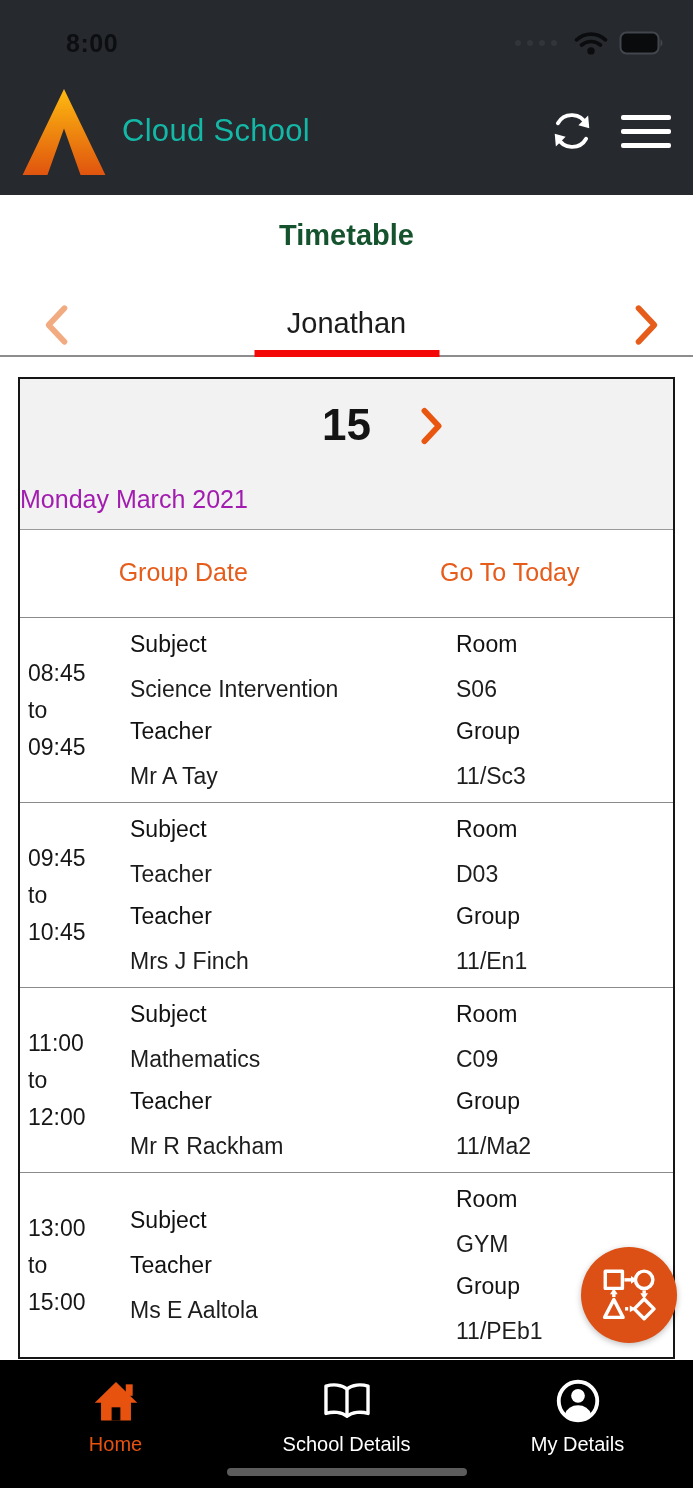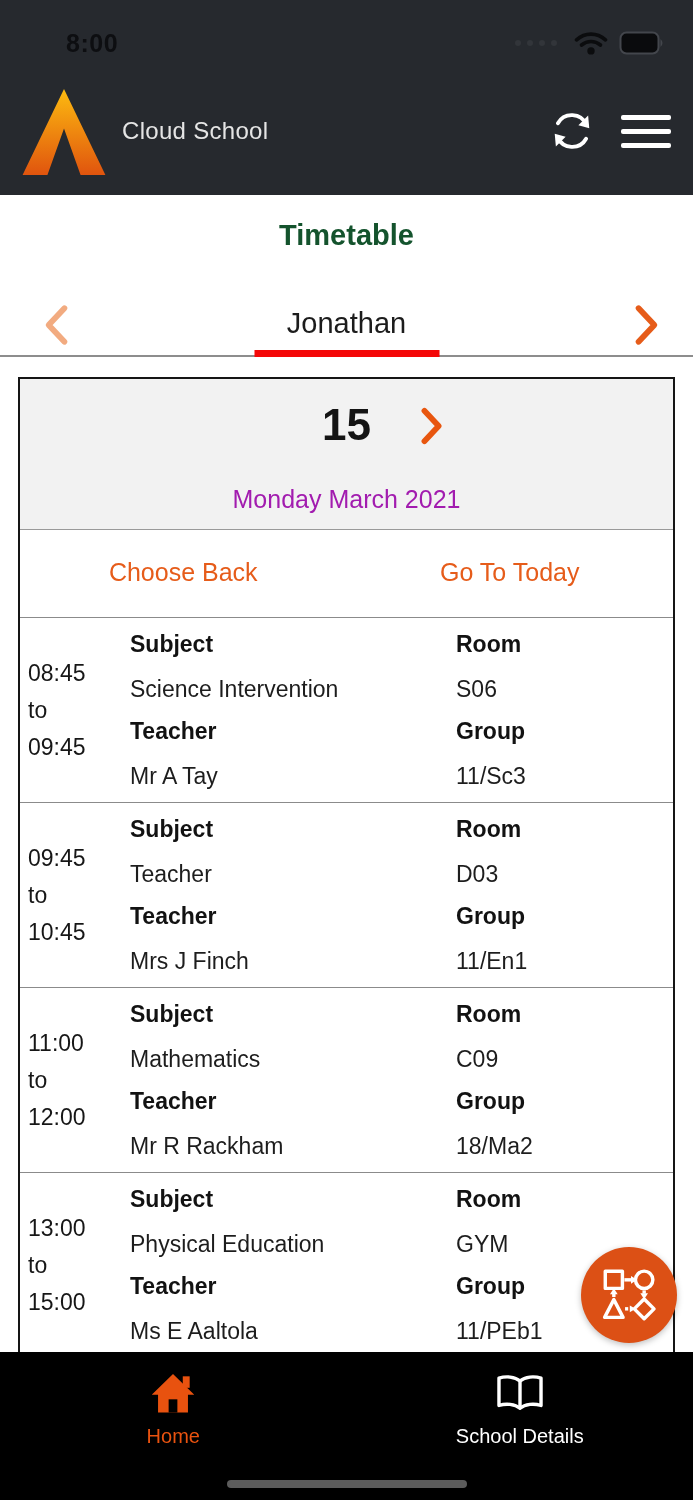--- a/index.html
+++ b/index.html
@@ -13,21 +13,21 @@
   
   .top-dark { height:195px; background:#26292e; }
   .status-bar { height:72px; display:flex; align-items:center; padding:14px 28px 0 66px; }
   .sb-time { color:#0d0e11; font-size:25px; font-weight:600; letter-spacing:.5px; }
   .sb-right { margin-left:auto; display:flex; align-items:center; gap:11px; }
   .sb-dots { display:flex; gap:6px; margin-right:6px; }
   .sb-dots i { width:6px; height:6px; border-radius:50%; background:#32353a; }
 
   .app-bar { height:118px; display:flex; align-items:center; padding:0 22px; }
   .logo { width:84px; height:88px; flex:0 0 auto; }
-  .app-title { color:#e5e5e5; font-size:24px; margin-left:16px; letter-spacing:.3px; }
+  .app-title { color:#14b8a6; font-size:31px; margin-left:16px; letter-spacing:.3px; }
   .app-actions { margin-left:auto; display:flex; align-items:center; gap:24px; }
   .icon-btn { background:none; border:none; cursor:pointer; padding:0; display:flex; align-items:center; }
   .hamburger { display:flex; flex-direction:column; gap:9px; }
   .hamburger i { display:block; width:50px; height:5px; background:#ffffff; border-radius:2px; }
 
   
   .sub-header { position:relative; height:95px; }
   .back-btn { position:absolute; left:34px; top:24px; display:flex; align-items:center; gap:2px;
               background:none; border:none; cursor:pointer; color:#e65c1a; font-size:29px;
               font-family:inherit; }
@@ -36,45 +36,45 @@
   
   .switcher { position:relative; height:67px; border-bottom:2px solid #8d8d8d; }
   .switcher-name { text-align:center; font-size:29px; color:#1c1c1c; padding-top:17px; }
   .chev-left-btn { position:absolute; left:42px; top:14px; }
   .chev-right-btn { position:absolute; right:32px; top:14px; }
   .red-underline { position:absolute; left:50%; transform:translateX(-50%); bottom:-2px;
                    width:185px; height:7px; background:#f40707; }
 
   
   .card { margin:20px 18px 0; border:2px solid #151515; background:#fff; }
-  .date-head { background:#f2f2f2; border-bottom:1px solid #9a9a9a; text-align:center; padding:16px 0 15px; }
+  .date-head { background:#f2f2f2; border-bottom:1px solid #9a9a9a; text-align:left; padding:16px 0 15px; }
   .day-row { position:relative; height:60px; display:flex; align-items:center; justify-content:center; }
   .day-number { font-size:44px; font-weight:bold; color:#141414; }
   .day-next-btn { position:absolute; left:calc(50% + 72px); top:12px; }
   .date-label { font-size:25px; color:#a21caf; margin-top:30px; }
 
   .actions-row { display:flex; padding:28px 0 30px; }
   .actions-row .act { flex:1; text-align:center; background:none; border:none; cursor:pointer;
                       color:#e65c1a; font-size:25px; font-family:inherit; }
 
   .lesson { display:flex; align-items:center; height:185px; border-top:1px solid #8b8b8b; }
   .time-col { width:110px; padding-left:8px; font-size:23px; color:#161616; line-height:37px; }
   .fields { flex:1; display:grid; grid-template-columns:326px auto; }
   .fcol { display:flex; flex-direction:column; justify-content:center; }
-  .f-label { font-size:23px; font-weight:bold; color:#121212; margin-bottom:18px; }
+  .f-label { font-size:23px; font-weight:normal; color:#121212; margin-bottom:18px; }
   .f-value { font-size:23px; color:#1d1d1d; margin-bottom:15px; }
   .fcol .f-value:last-child { margin-bottom:0; }
 
   
   .fab { position:absolute; left:581px; top:1247px; width:96px; height:96px; border-radius:50%;
          background:#dc5015; border:none; cursor:pointer; display:flex; align-items:center;
          justify-content:center; box-shadow:0 2px 6px rgba(0,0,0,.25); }
 
   
-  .tab-bar { position:absolute; left:0; bottom:0; width:100%; height:148px; background:#000;
+  .tab-bar { position:absolute; left:0; bottom:12px; width:100%; height:128px; background:#000;
              display:flex; }
   .tab { flex:1; display:flex; flex-direction:column; align-items:center; padding-top:17px;
          background:none; border:none; cursor:pointer; }
   .tab-icon { height:48px; display:flex; align-items:center; justify-content:center; }
   .tab-label { font-size:20px; margin-top:8px; color:#ffffff; font-family:inherit; }
   .tab.active .tab-label { color:#e8520f; }
   .home-indicator { position:absolute; left:50%; transform:translateX(-50%); bottom:12px;
                     width:240px; height:8px; border-radius:4px; background:#5c5c5c; }
 </style>
 </head>
@@ -158,21 +158,21 @@
       <button class="icon-btn day-next-btn">
         <svg width="26" height="38" viewBox="0 0 26 40">
           <polyline points="5,4 20,20 5,36" stroke="#e8560f" stroke-width="6" fill="none" stroke-linecap="round" stroke-linejoin="round"></polyline>
         </svg>
       </button>
     </div>
     <div class="date-label">Monday March 2021</div>
   </div>
 
   <div class="actions-row">
-    <button class="act">Choose Back</button>
+    <button class="act">Group Date</button>
     <button class="act">Go To Today</button>
   </div>
 
   <div class="lesson">
     <div class="time-col">
       <div>08:45</div>
       <div>to</div>
       <div>09:45</div>
     </div>
     <div class="fields">
@@ -223,35 +223,34 @@
       <div class="fcol">
         <div class="f-label">Subject</div>
         <div class="f-value">Mathematics</div>
         <div class="f-label">Teacher</div>
         <div class="f-value">Mr R Rackham</div>
       </div>
       <div class="fcol">
         <div class="f-label">Room</div>
         <div class="f-value">C09</div>
         <div class="f-label">Group</div>
-        <div class="f-value">18/Ma2</div>
+        <div class="f-value">11/Ma2</div>
       </div>
     </div>
   </div>
 
   <div class="lesson">
     <div class="time-col">
       <div>13:00</div>
       <div>to</div>
       <div>15:00</div>
     </div>
     <div class="fields">
       <div class="fcol">
         <div class="f-label">Subject</div>
-        <div class="f-value">Physical Education</div>
         <div class="f-label">Teacher</div>
         <div class="f-value">Ms E Aaltola</div>
       </div>
       <div class="fcol">
         <div class="f-label">Room</div>
         <div class="f-value">GYM</div>
         <div class="f-label">Group</div>
         <div class="f-value">11/PEb1</div>
       </div>
     </div>
@@ -295,15 +294,25 @@
   <button class="tab">
     <span class="tab-icon">
       <svg width="50" height="40" viewBox="0 0 44 34">
         <path d="M22 6.5 C17.5 2.5 9.5 2 3.5 4 V28 C9.5 26 17.5 26.5 22 30.5 C26.5 26.5 34.5 26 40.5 28 V4 C34.5 2 26.5 2.5 22 6.5 Z" stroke="#fff" stroke-width="3" fill="none" stroke-linejoin="round"></path>
         <line x1="22" y1="6.5" x2="22" y2="30.5" stroke="#fff" stroke-width="3"></line>
       </svg>
     </span>
     <span class="tab-label">School Details</span>
   </button>
 
+  <button class="tab">
+    <span class="tab-icon">
+      <svg width="44" height="44" viewBox="0 0 32 32">
+        <circle cx="16" cy="16" r="14" stroke="#fff" stroke-width="2.8" fill="none"></circle>
+        <circle cx="16" cy="12.2" r="5" fill="#fff"></circle>
+        <path d="M6.6 25.4 A9.6 8 0 0 1 25.4 25.4 A14 14 0 0 1 6.6 25.4 Z" fill="#fff"></path>
+      </svg>
+    </span>
+    <span class="tab-label">My Details</span>
+  </button>
 
   <div class="home-indicator"></div>
 </div>
 
 </body></html>

